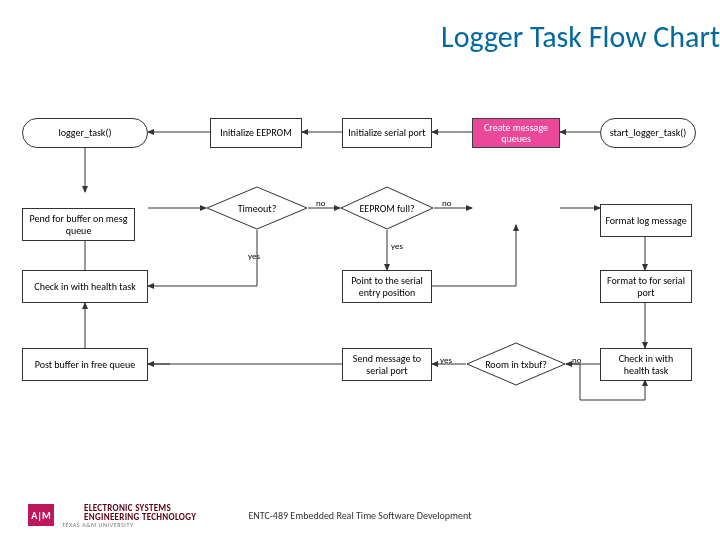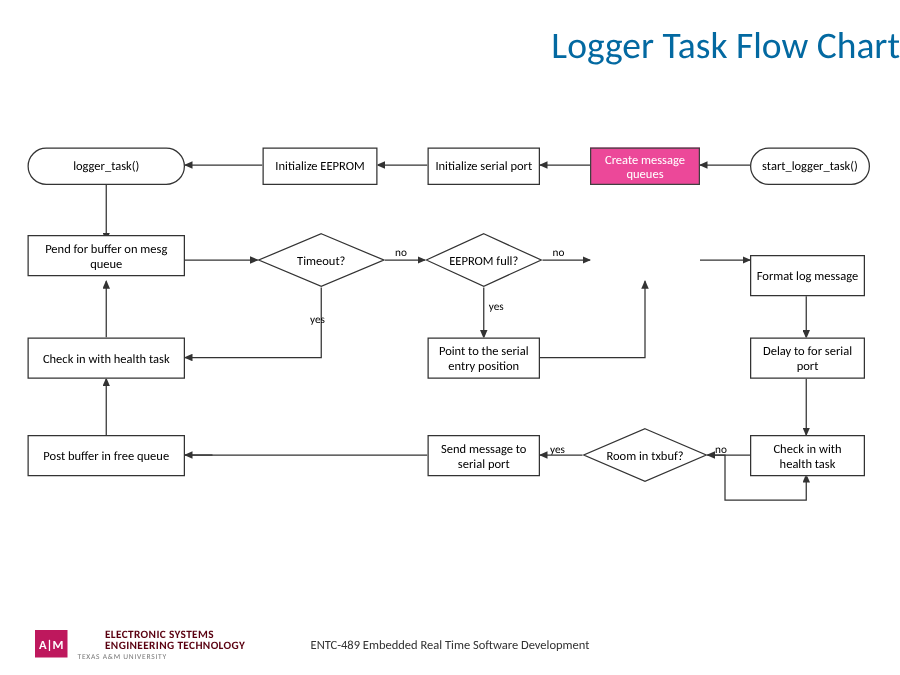--- a/index.html
+++ b/index.html
@@ -136,38 +136,38 @@
 
     <line x1="150" y1="264" x2="128" y2="264" stroke="#333" marker-end="url(#ah)"></line>
   </svg>
 
   <div class="node terminator" style="left:2px; top:18px; width:126px; height:30px;">logger_task()</div>
   <div class="node" style="left:190px; top:18px; width:92px; height:30px;">Initialize EEPROM</div>
   <div class="node" style="left:322px; top:18px; width:90px; height:30px;">Initialize serial port</div>
   <div class="node dark" style="left:452px; top:18px; width:88px; height:30px;">Create message queues</div>
   <div class="node terminator" style="left:580px; top:18px; width:96px; height:30px;">start_logger_task()</div>
 
-  <div class="node" style="left:2px; top:88px; width:126px; height:33px;">Pend for buffer on mesg queue</div>
+  <div class="node" style="left:2px; top:108px; width:113px; height:33px;">Pend for buffer on mesg queue</div>
   <div class="decision" style="left:186px; top:86px; width:102px; height:44px;">
     <svg width="102" height="44">
         <polygon points="51,1 101,22 51,43 1,22" fill="#fff" stroke="#333"></polygon>
       </svg>
     <div class="dlabel">Timeout?</div>
   </div>
   <div class="decision" style="left:320px; top:86px; width:94px; height:44px;">
     <svg width="94" height="44">
         <polygon points="47,1 93,22 47,43 1,22" fill="#fff" stroke="#333"></polygon>
       </svg>
     <div class="dlabel">EEPROM full?</div>
   </div>
   <div class="node" style="left:580px; top:104px; width:92px; height:33px;">Format log message</div>
 
   <div class="node" style="left:2px; top:170px; width:126px; height:33px;">Check in with health task</div>
   <div class="node" style="left:322px; top:170px; width:90px; height:33px;">Point to the serial entry position</div>
-  <div class="node" style="left:580px; top:170px; width:92px; height:33px;">Delay to for serial port</div>
+  <div class="node" style="left:580px; top:170px; width:92px; height:33px;">Format to for serial port</div>
 
   <div class="node" style="left:2px; top:248px; width:126px; height:33px;">Post buffer in free queue</div>
   <div class="node" style="left:322px; top:248px; width:90px; height:33px;">Send message to serial port</div>
   <div class="decision" style="left:446px; top:242px; width:100px; height:44px;">
     <svg width="100" height="44">
         <polygon points="50,1 99,22 50,43 1,22" fill="#fff" stroke="#333"></polygon>
       </svg>
     <div class="dlabel">Room in txbuf?</div>
   </div>
   <div class="node" style="left:580px; top:248px; width:92px; height:33px;">Check in with health task</div>

